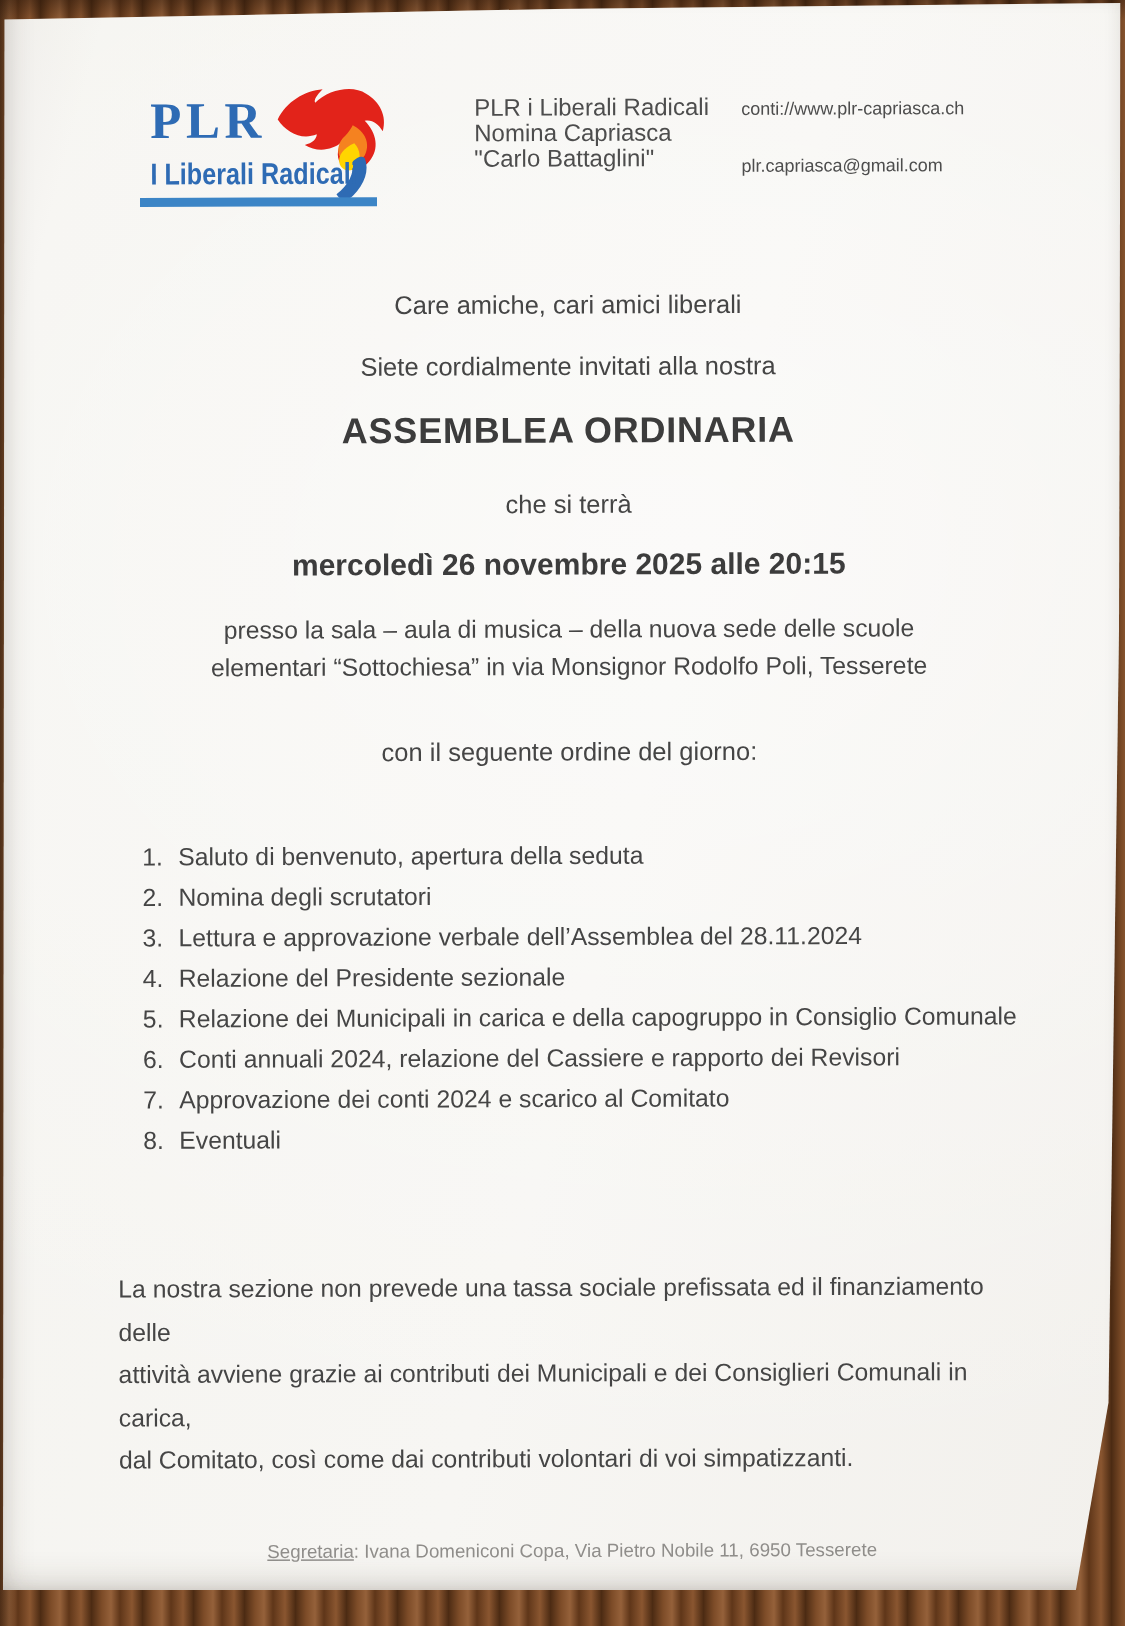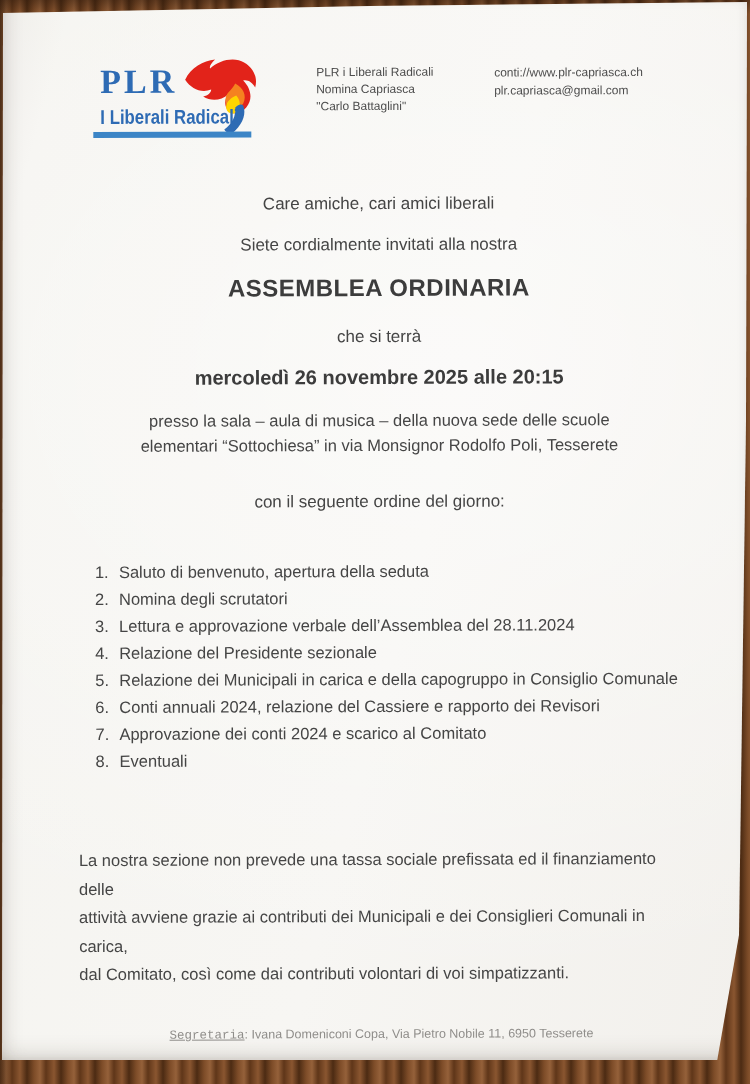--- a/index.html
+++ b/index.html
@@ -36,23 +36,23 @@
     left:100px;top:64px;
     font-family:"Liberation Serif", serif;font-weight:700;font-size:34px;
     color:#2e6bb4;letter-spacing:3px;line-height:1;
   }
   .logo-sub{
     left:100px;top:106px;font-weight:700;font-size:20px;color:#2e6bb4;
     transform:scaleX(0.84);transform-origin:left top;white-space:nowrap;line-height:1;
   }
   .logo-bar{left:93px;top:131px;width:158px;height:6px;background:#3c85c6;}
   .flame{left:181px;top:55px;width:82px;height:82px;}
-  .org-block{left:316px;top:64px;font-size:12px;line-height:17px;color:#4d4d4d;}
+  .org-block{left:316px;top:64px;font-size:16px;line-height:17px;color:#4d4d4d;}
   .contact-block{left:494px;top:66px;font-size:12px;color:#4d4d4d;}
-  .contact-block .email{margin-top:4px;}
+  .contact-block .email{margin-top:24px;}
   
   .cline{left:10px;width:736px;text-align:center;}
   .salutation{top:194px;font-size:17px;}
   .invite{top:235px;font-size:17px;}
   .event-title{top:274px;font-size:24px;font-weight:700;color:#3c3c3c;letter-spacing:.5px;}
   .held{top:327px;font-size:17px;}
   .datetime{top:366px;font-size:20px;font-weight:700;color:#3c3c3c;}
   .venue{top:408px;font-size:16.5px;line-height:25px;}
   .agenda-intro{top:492px;font-size:17px;}
   
@@ -60,21 +60,21 @@
     left:93px;top:563px;margin:0;padding:0;list-style:none;counter-reset:it;
     font-size:16.5px;
   }
   ol.agenda li{counter-increment:it;margin-bottom:10px;line-height:17px;}
   ol.agenda li::before{
     content:counter(it) ".";display:inline-block;width:24px;color:#454545;
   }
   
   .funding{left:76px;top:845px;width:610px;font-size:16.5px;line-height:28.5px;}
   .footer{left:10px;top:1027px;width:736px;text-align:center;font-size:12.5px;color:#8f8d8a;}
-  .footer .lbl{text-decoration:underline;font-family:Liberation Mono, monospace;}
+  .footer .lbl{text-decoration:underline;}
 </style>
 </head>
 <body>
 
 <div class="paper">
   <div class="content">
 
     <div class="abs logo-plr">PLR</div>
 
     <svg class="abs flame" viewBox="0 0 82 82" aria-hidden="true">

